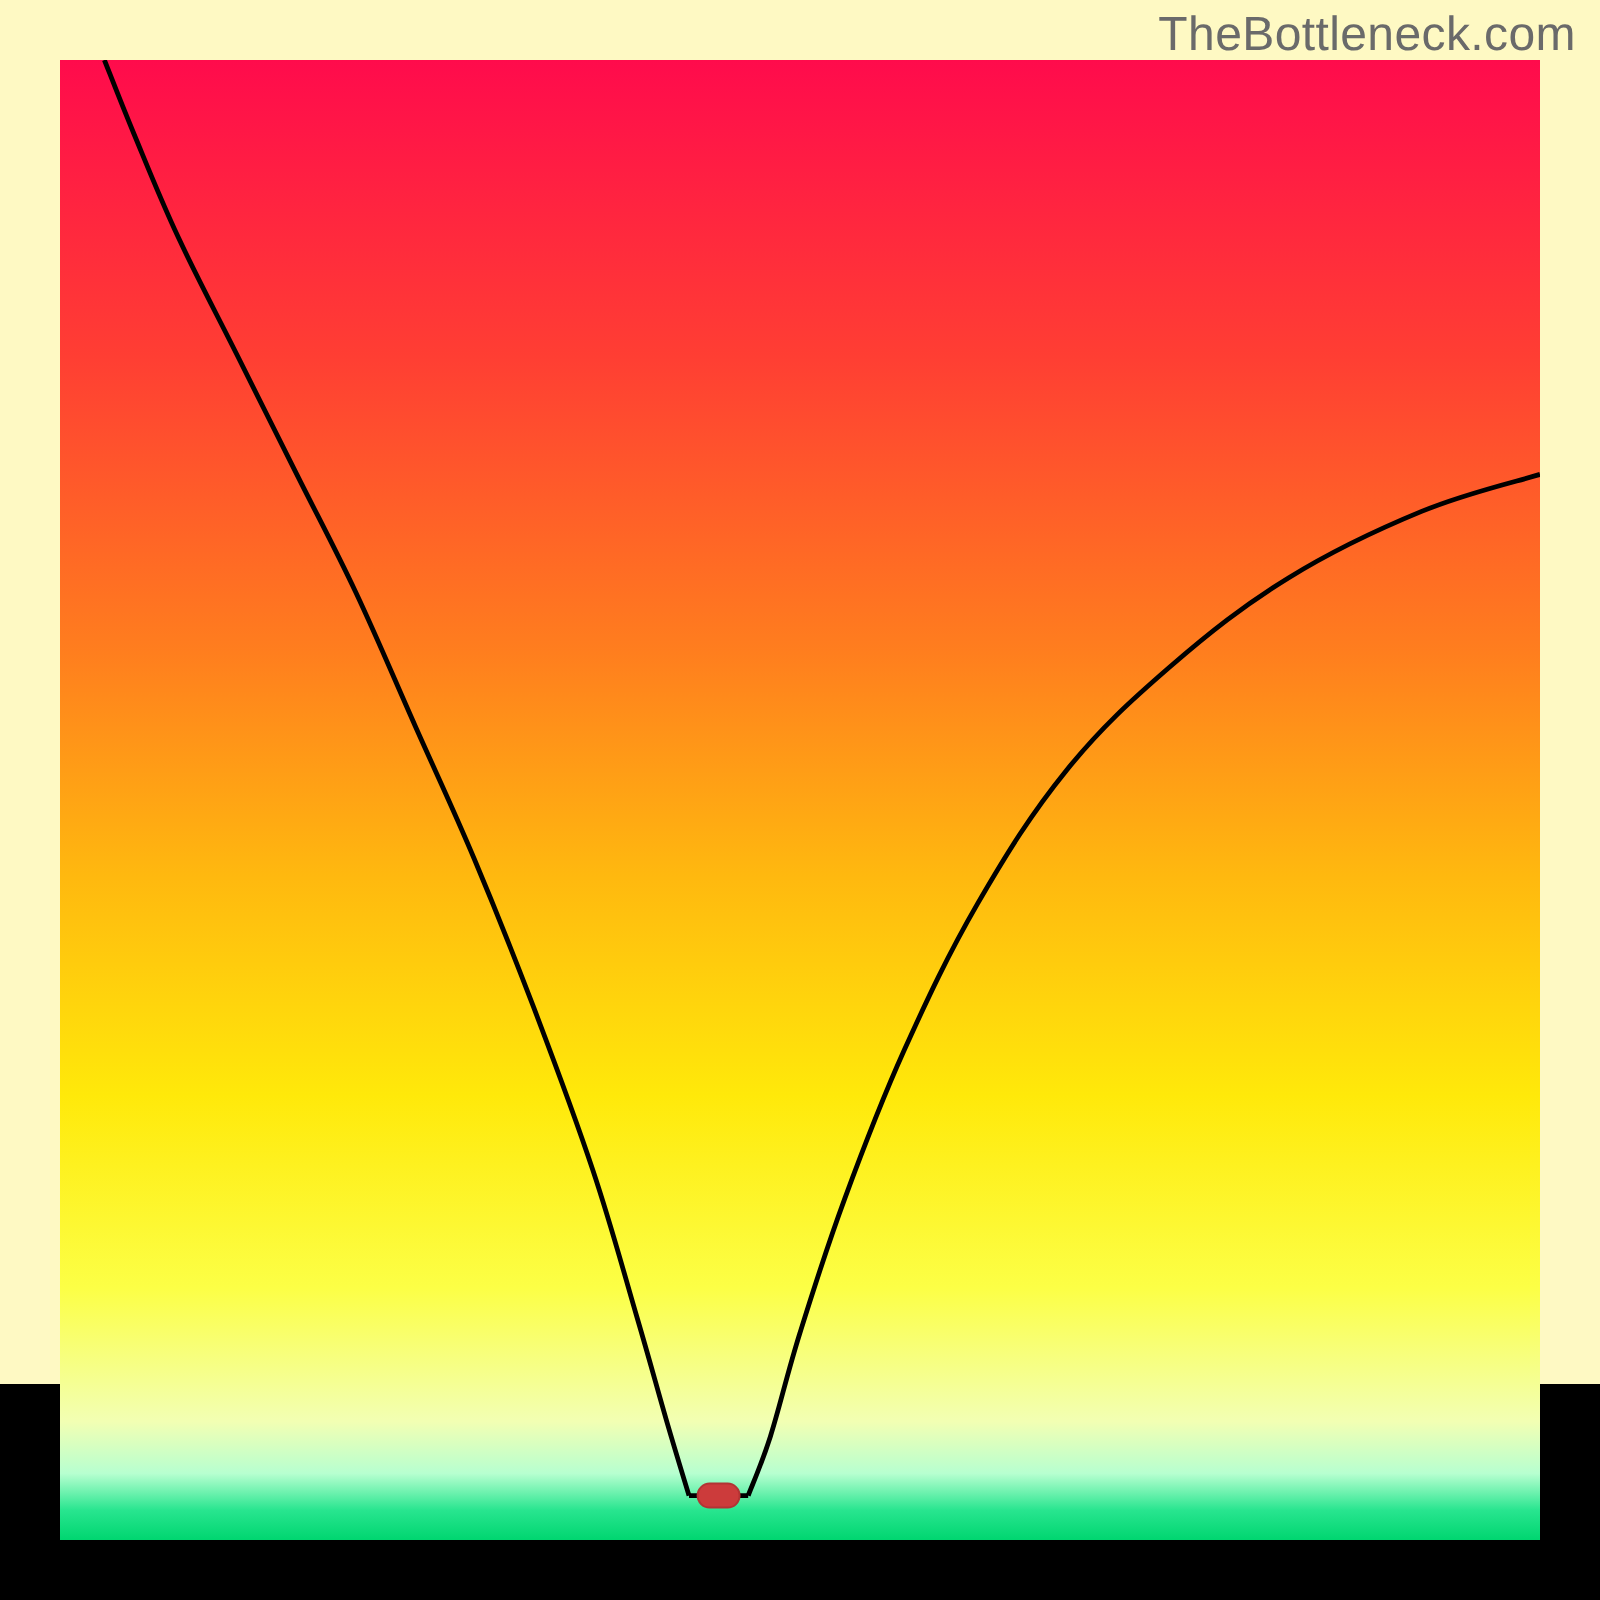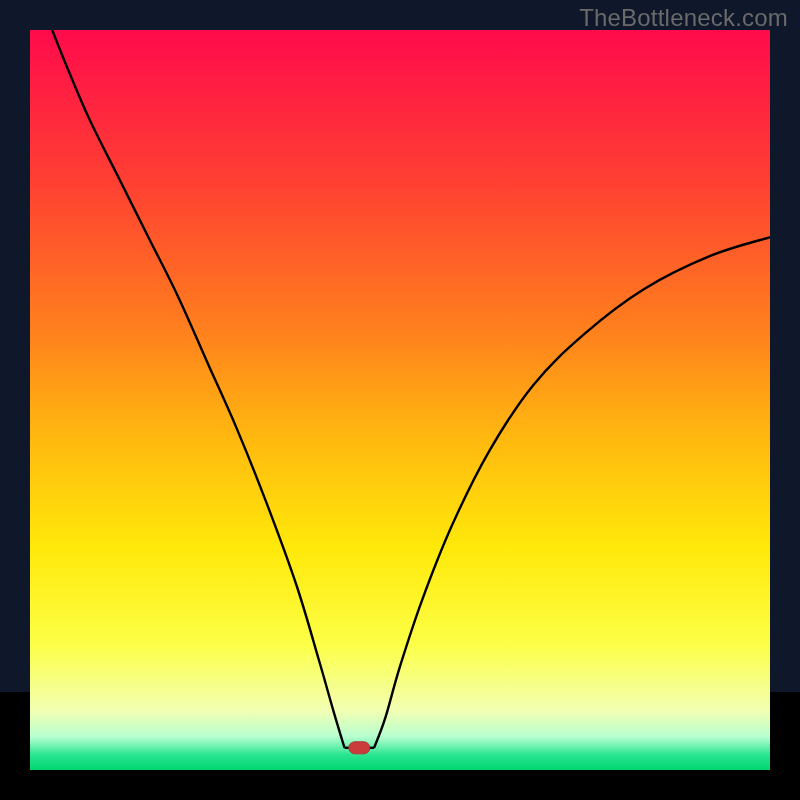--- a/index.html
+++ b/index.html
@@ -8,21 +8,21 @@
     width: 800px;
     height: 800px;
     background: #000;
     overflow: hidden;
     font-family: Arial, Helvetica, sans-serif;
   }
   .frame {
     position: relative;
     width: 800px;
     height: 692px;
-    background: #0f172a;
+    background: #fef9c3;
   }
   .watermark {
     position: absolute;
     top: 4px;
     right: 12px;
     color: #6a6a6a;
     font-size: 24px;
     font-weight: 400;
     letter-spacing: 0.2px;
     z-index: 10;

